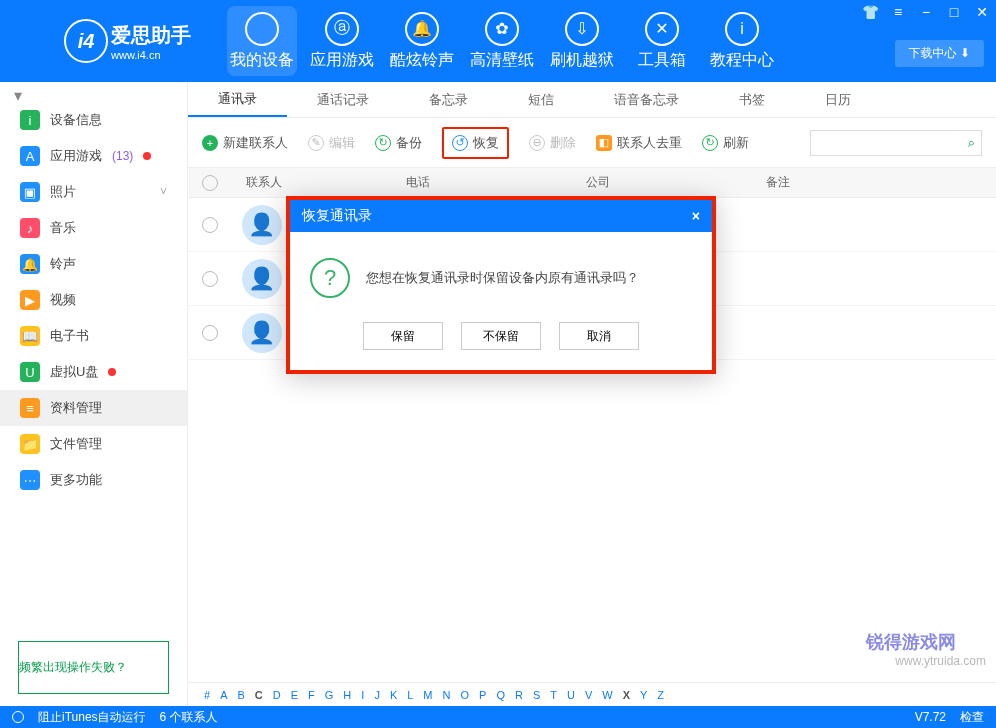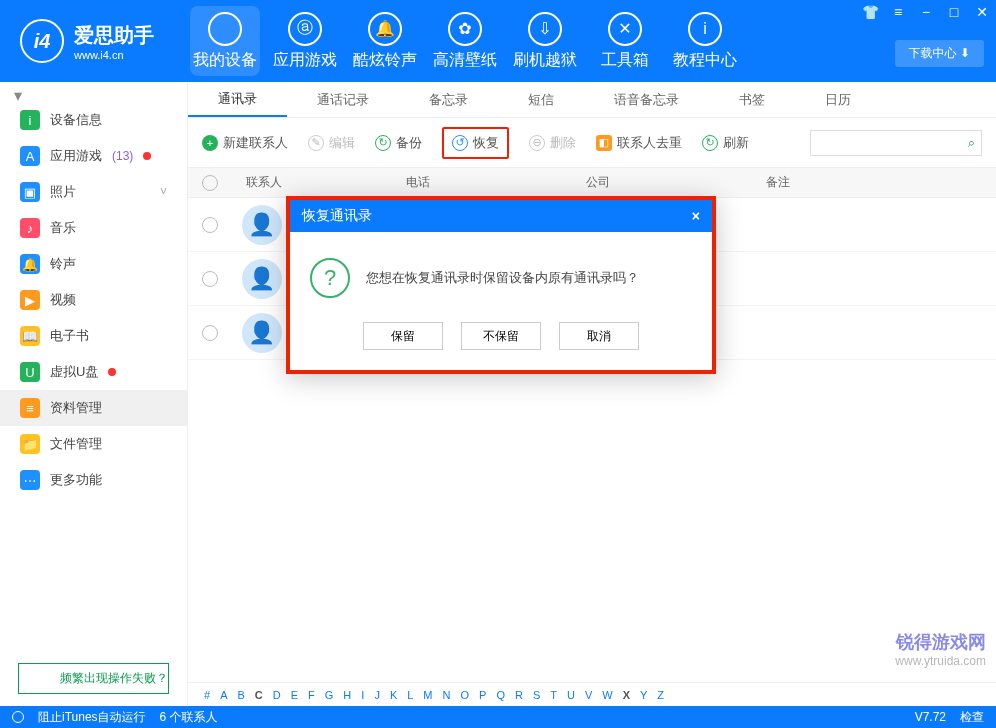--- a/index.html
+++ b/index.html
@@ -1,19 +1,19 @@
 <!DOCTYPE html>
 <html><head>
 <meta charset="utf-8">
 <style>
 * { margin: 0; padding: 0; box-sizing: border-box; font-family: "Microsoft YaHei", sans-serif; }
 body { width: 996px; height: 728px; background: #fff; overflow: hidden; position: relative; }
 
 .header { height: 82px; background: #0a7bff; display: flex; align-items: center; position: relative; }
-.logo-area { display: flex; align-items: center; padding: 0 20px; gap: 10px; }
+.logo-area { display: flex; align-items: center; padding: 0 20px; gap: 3px; margin-left: 44px; }
 .logo-icon { width: 44px; height: 44px; border: 2px solid #fff; border-radius: 50%; display: flex; align-items: center; justify-content: center; color: #fff; font-size: 20px; font-weight: bold; font-style: italic; }
 .logo-text { color: #fff; }
 .logo-text .title { font-size: 20px; font-weight: bold; }
 .logo-text .url { font-size: 11px; }
 
 .nav { display: flex; gap: 10px; margin-left: 16px; }
 .nav-item { width: 70px; height: 70px; display: flex; flex-direction: column; align-items: center; justify-content: center; color: #fff; cursor: pointer; border-radius: 8px; gap: 4px; }
 .nav-item.active { background: rgba(255,255,255,.15); }
 .nav-item .icon-circle { width: 34px; height: 34px; border: 2px solid #fff; border-radius: 50%; display: flex; align-items: center; justify-content: center; font-size: 16px; }
 .nav-item .label { font-size: 16px; }
@@ -25,21 +25,21 @@
 .body-area { display: flex; height: 624px; }
 .sidebar { width: 188px; border-right: 1px solid #eee; display: flex; flex-direction: column; }
 .sidebar-top { height: 20px; display: flex; justify-content: flex-start; padding: 4px 14px; color: #888; cursor: pointer; }
 .side-item { display: flex; align-items: center; height: 36px; padding: 0 20px; font-size: 13px; color: #444; cursor: pointer; gap: 10px; position: relative; }
 .side-item.selected { background: #f0f0f0; }
 .side-item .sicon { width: 20px; height: 20px; border-radius: 4px; display: flex; align-items: center; justify-content: center; font-size: 13px; color: #fff; }
 .side-item .badge-num { color: #8b5cf6; font-size: 12px; }
 .red-dot { width: 8px; height: 8px; background: #f33; border-radius: 50%; }
 .chev { margin-left: auto; color: #aaa; font-size: 12px; }
 .sidebar-spacer { flex: 1; }
-.fail-btn { margin: 12px 18px; border: 1px solid #0a9d4e; color: #0a9d4e; font-size: 12px; padding: 6px 0; text-align: right; cursor: pointer; }
+.fail-btn { margin: 12px 18px; border: 1px solid #0a9d4e; color: #0a9d4e; font-size: 12px; padding: 17px 0; text-align: left; cursor: pointer; }
 
 .main { flex: 1; display: flex; flex-direction: column; position: relative; }
 .tabs { height: 36px; display: flex; align-items: center; border-bottom: 1px solid #eee; font-size: 13px; color: #666; }
 .tab { padding: 0 30px; height: 100%; display: flex; align-items: center; cursor: pointer; }
 .tab.active { color: #333; border-bottom: 2px solid #0a7bff; }
 
 .toolbar { height: 50px; display: flex; align-items: center; padding: 0 14px; gap: 20px; font-size: 13px; color: #555; border-bottom: 1px solid #eee; position: relative; }
 .tool-btn { display: flex; align-items: center; gap: 5px; cursor: pointer; }
 .tool-btn.disabled { color: #bbb; }
 .tool-btn.highlight { border: 2px solid #e20; padding: 5px 8px; border-radius: 2px; }
@@ -71,21 +71,21 @@
 .q-icon { width: 40px; height: 40px; border: 2px solid #35b36a; border-radius: 50%; color: #35b36a; font-size: 22px; display: flex; align-items: center; justify-content: center; }
 .dlg-msg { font-size: 13px; color: #444; }
 .dlg-btns { display: flex; justify-content: center; gap: 18px; padding: 8px 0 20px; }
 .dlg-btns button { width: 80px; height: 28px; background: #fff; border: 1px solid #ccc; font-size: 12px; cursor: pointer; }
 
 .statusbar { position: absolute; bottom: 0; left: 0; right: 0; height: 22px; background: #0a7bff; color: #fff; font-size: 12px; display: flex; align-items: center; padding: 0 12px; gap: 14px; }
 .statusbar .right { margin-left: auto; display: flex; gap: 14px; align-items: center; }
 .sb-ring { width: 12px; height: 12px; border: 1.5px solid #fff; border-radius: 50%; }
 
 .watermark { position: absolute; right: 10px; bottom: 60px; width: 150px; font-size: 12px; color: #888; text-align: right; pointer-events: none; opacity:.6; }
-.watermark .w1 { font-size: 18px; font-weight: bold; color: #3b3bd6; }
+.watermark .w1 { font-size: 18px; font-weight: bold; color: #3b3bd6; text-align: center; }
 </style>
 </head>
 <body>
 
 <div class="header">
   <div class="logo-area">
     <div class="logo-icon">i4</div>
     <div class="logo-text">
       <div class="title">爱思助手</div>
       <div class="url">www.i4.cn</div>

